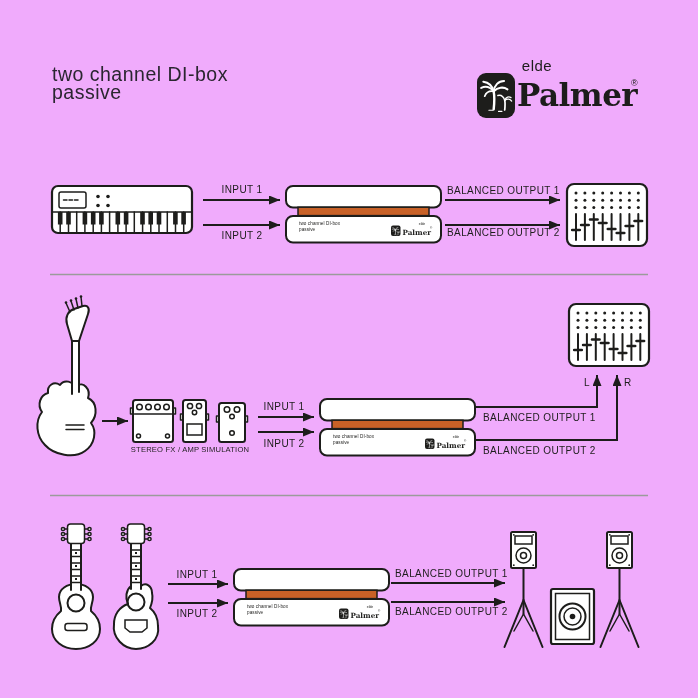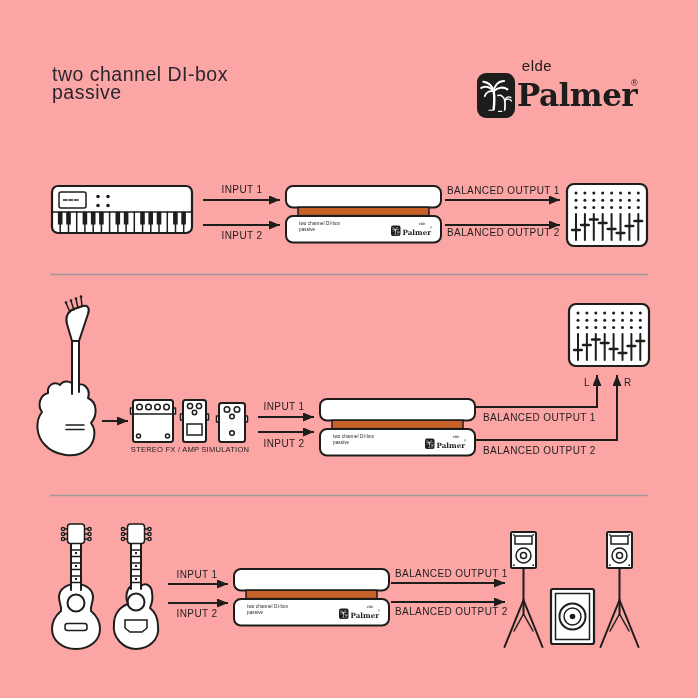--- a/index.html
+++ b/index.html
@@ -1,16 +1,16 @@
 <!DOCTYPE html>
 <html><head>
 <meta charset="utf-8">
 <style>
   html,body{margin:0;padding:0;background:#ffffff;}
-  #stage{position:relative;width:698px;height:698px;background:#fca5a5;overflow:hidden;
+  #stage{position:relative;width:698px;height:698px;background:#f0abfc;overflow:hidden;
          font-family:"Liberation Sans",sans-serif;}
   svg{display:block}
   .ol{fill:#ffffff;stroke:#1d1d1b;stroke-width:2;stroke-linejoin:round;}
   .ol22{fill:#ffffff;stroke:#1d1d1b;stroke-width:2.2;stroke-linejoin:round;}
   .ol15{fill:#ffffff;stroke:#1d1d1b;stroke-width:1.5;stroke-linejoin:round;}
   .ln{stroke:#1d1d1b;stroke-width:2;fill:none;stroke-linecap:round;}
   .ln15{stroke:#1d1d1b;stroke-width:1.5;fill:none;stroke-linecap:round;}
   .arrow{stroke:#1d1d1b;stroke-width:2;fill:none;stroke-linecap:butt;}
   .blk{fill:#1d1d1b;stroke:none;}
   .stripe{fill:#c86127;stroke:#1d1d1b;stroke-width:1.5;}

